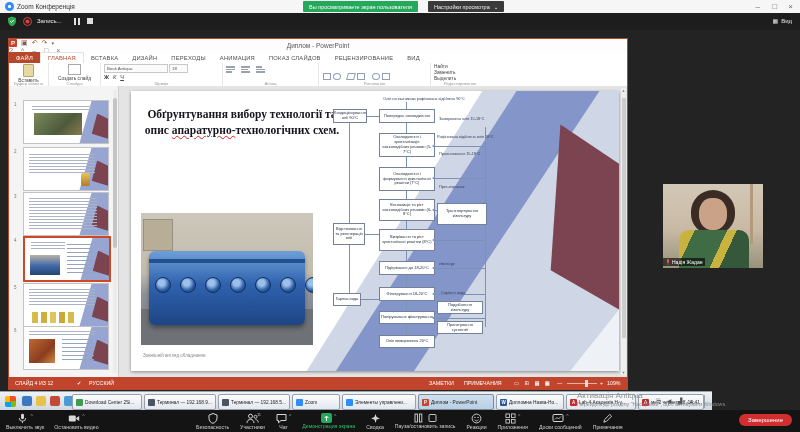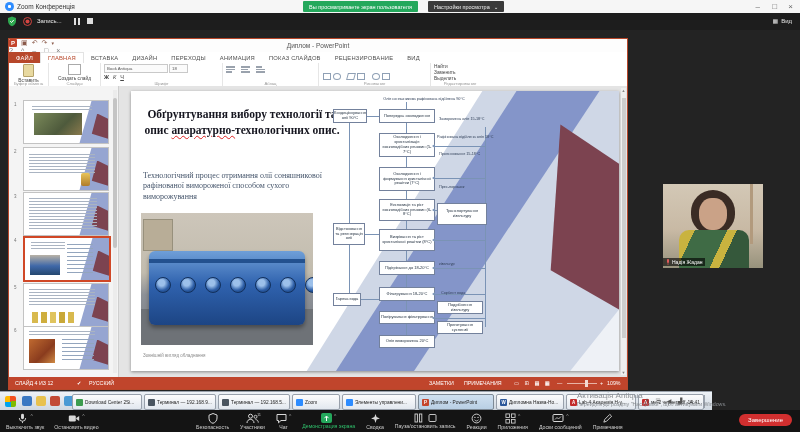--- a/index.html
+++ b/index.html
@@ -329,23 +329,22 @@
           </div>
       </div>
 
       <div class="abs slide">
         <div class="deco-pale"></div>
         <div class="deco-blue"></div>
         <div class="deco-red"></div>
         <div class="deco-white"></div>
 
         <div class="s-title">
-          <span>Обґрунтування вибору технології та опис </span><span class="mark">апаратурно-</span><span>технологічних опис.</span>
-        </div>
-        <div class="s-body">Технологічний процес отримання олії соняшникової рафінованої вимороженої способом сухого виморожування</div>
+          <span>Обґрунтування вибору технології та опис </span><span class="mark">апаратурно-</span><span>технологічних схем.</span>
+        </div>
 
         <div class="s-img">
           <div style="position:absolute;left:0;top:96px;width:100%;height:36px;background:#6e7277;"></div>
           <div class="machine">
             <div class="pipe"></div>
             <div class="row">
               <div class="wheel"></div>
                 <div class="wheel"></div>
                 <div class="wheel"></div>
               <div class="wheel"></div>

